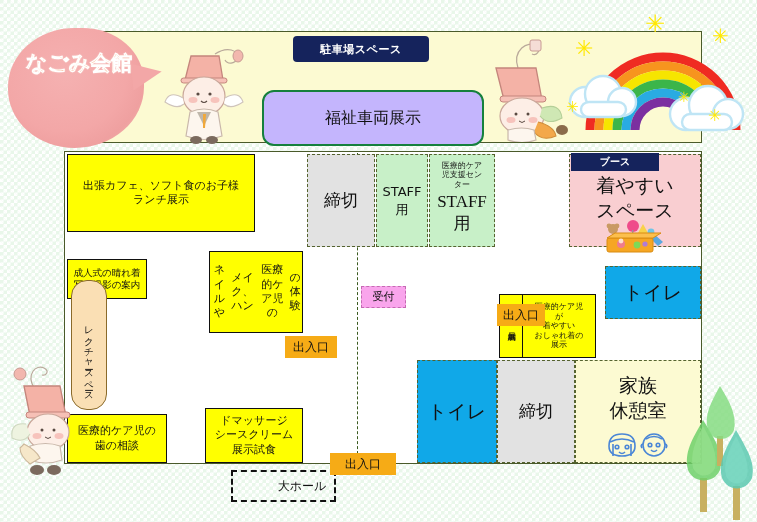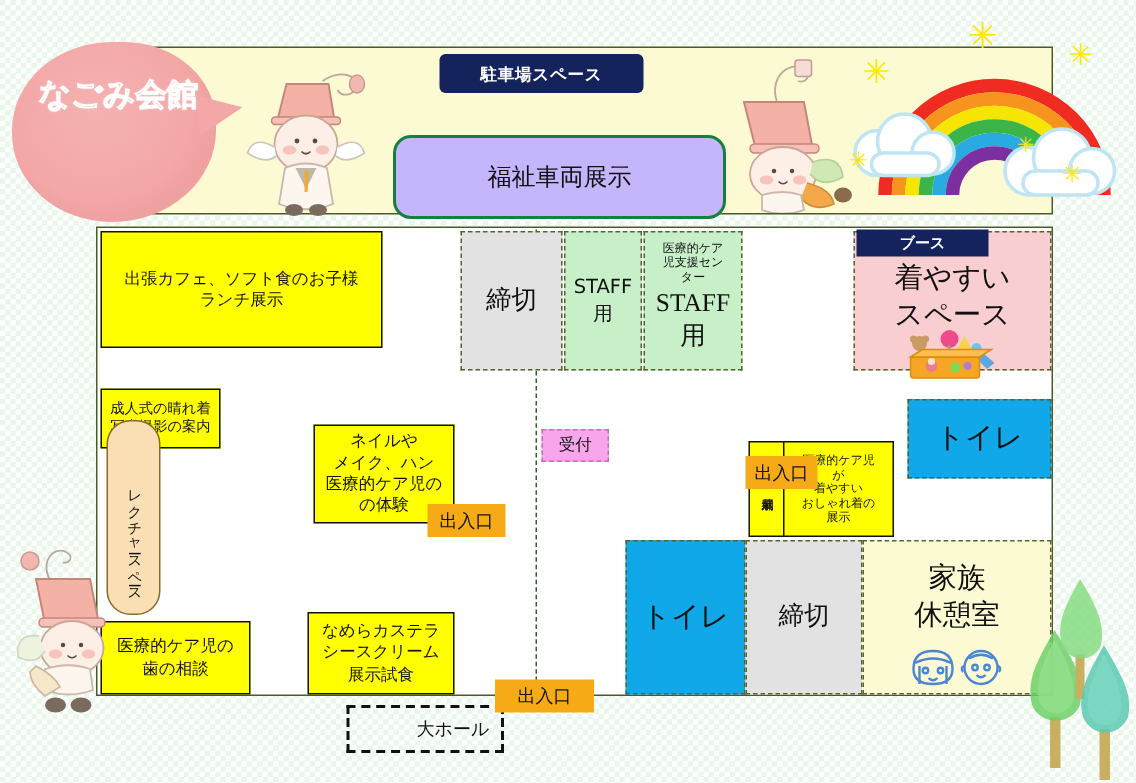--- a/index.html
+++ b/index.html
@@ -213,36 +213,36 @@
 
     <div class="cell ylw xsmall" style="left:2px;top:82px;width:80px;height:40px;flex-direction:column;">
       <span>成人式の晴れ着</span>
       <span>写真撮影の案内</span>
     </div>
 
     <div class="cell peach" style="left:6px;top:128px;width:36px;height:130px;">
       <span class="vert xsmall">レクチャースペース</span>
     </div>
 
-    <div class="cell ylw small" style="left:144px;top:99px;width:94px;height:66px;flex-direction:column;margin-top:32px;">
+    <div class="cell ylw small" style="left:144px;top:99px;width:94px;height:82px;flex-direction:row;">
       <span>ネイルや</span>
       <span>メイク、ハン</span>
       <span>医療的ケア児の</span>
       <span>の体験</span>
     </div>
 
     <div id="hall">大ホール</div>
 
     <div class="cell ylw small" style="left:2px;top:262px;width:100px;height:49px;flex-direction:column;">
       <span>医療的ケア児の</span>
       <span>歯の相談</span>
     </div>
 
     <div class="cell ylw small" style="left:140px;top:256px;width:98px;height:55px;flex-direction:column;">
-      <span>なめらカステラ</span>
+      <span>ドマッサージ</span>
       <span>シースクリーム</span>
       <span>展示試食</span>
     </div>
 
     <div class="cell magenta small" style="left:296px;top:134px;width:45px;height:22px;">
       <span>受付</span>
     </div>
 
     <div class="cell grey big" style="left:242px;top:2px;width:68px;height:93px;">
       <span>締切</span>

